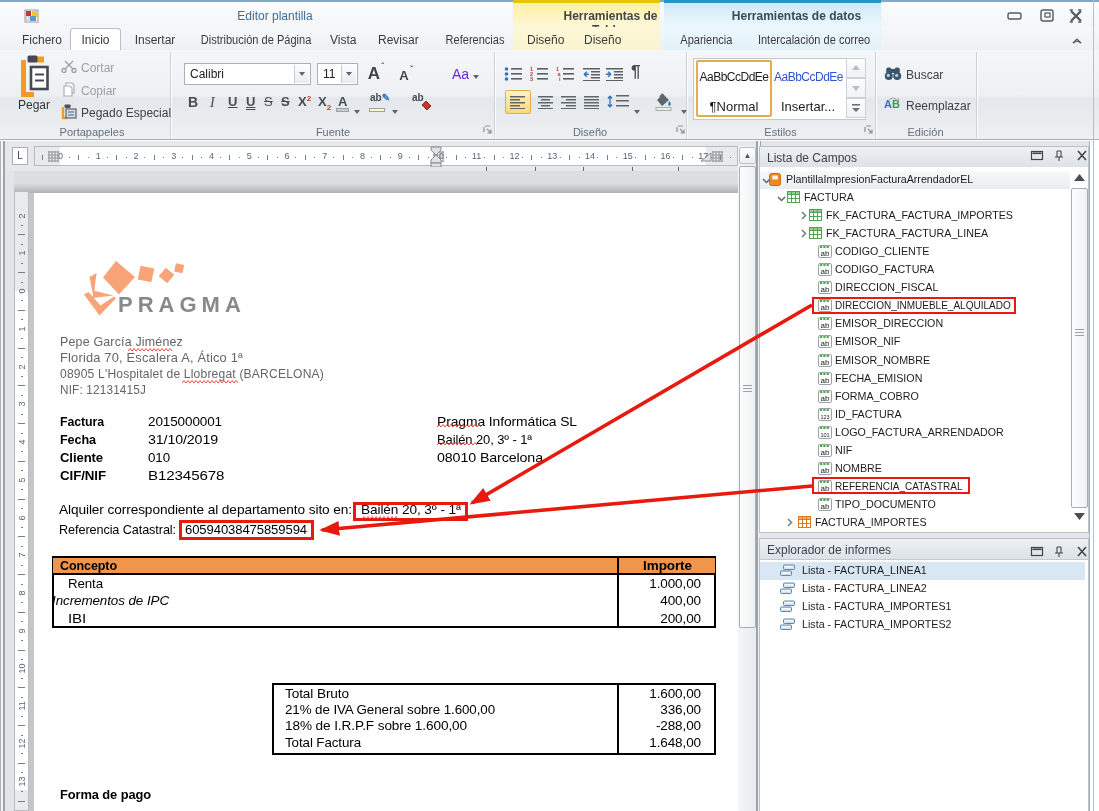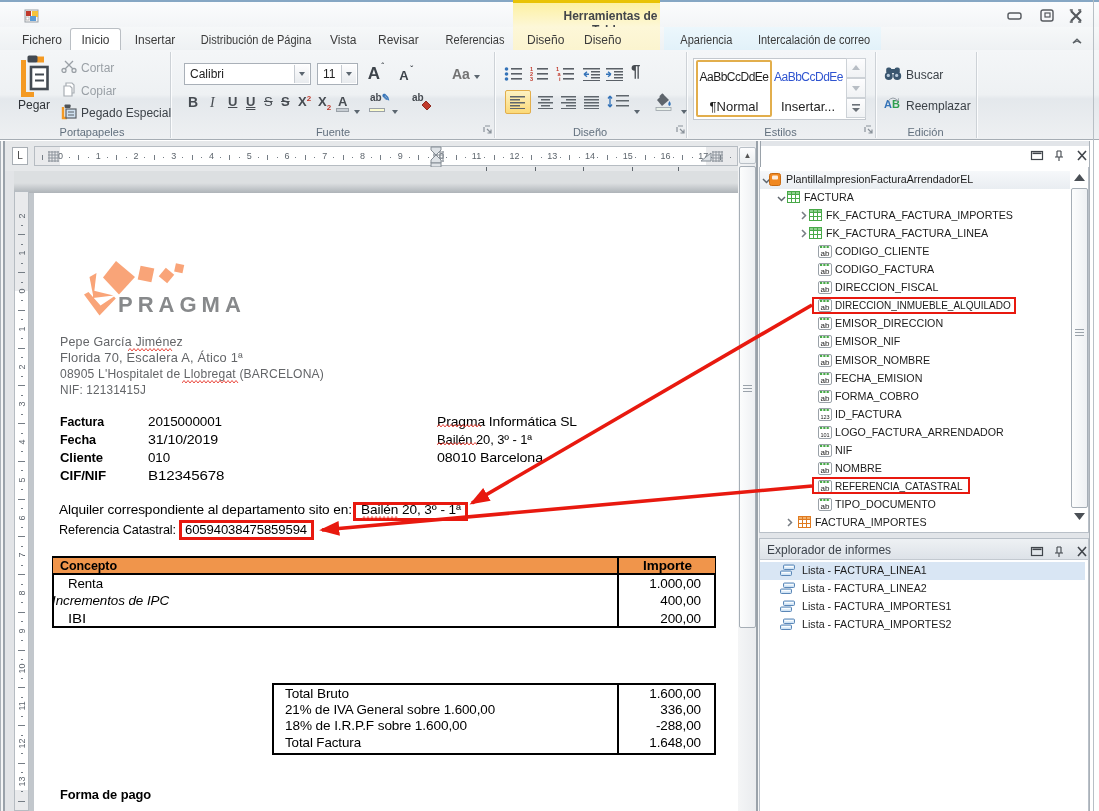--- a/index.html
+++ b/index.html
@@ -64,22 +64,26 @@
 
 <div class="ab topline" style=""></div>
 <div class="ab titlebar" style=""></div>
 <svg class="ab" style="left:24px;top:8px" width="16" height="16">
 <rect x="1" y="2" width="13" height="12" fill="#f6f6f6" stroke="#9aa0a6"></rect>
 <rect x="2" y="3" width="5" height="5" fill="#c0392b"></rect>
 <rect x="8" y="3" width="6" height="6" fill="#f4c23c"></rect>
 <rect x="6" y="8" width="6" height="5" fill="#5b9bd5"></rect>
 <rect x="2" y="9" width="3" height="3" fill="#fff" stroke="#888" stroke-width="0.5"></rect>
 </svg>
+<div class="ab title" style="left:22px;top:9px;width:506px;text-align:center;">Editor plantilla</div>
 <div class="ab ctxhdr ctxy" style="">
       <span>Herramientas de Tablas</span>
+    </div>
+<div class="ab ctxhdr ctxb" style="">
+      <span>Herramientas de datos</span>
     </div>
 <svg class="ab" style="left:1005px;top:9px" width="90" height="14" fill="none" stroke="#55595e" stroke-width="1.4">
 <rect x="3" y="4" width="13" height="6" rx="2"></rect>
 <rect x="36" y="1" width="12" height="11" rx="2"></rect>
       <rect x="40" y="4" width="5" height="4" stroke-width="1.2"></rect>
 <path d="M66 2 L76 12 M76 2 L66 12" stroke-width="2.2"></path>
 <path d="M64.8 1 l3 0 M73.2 1 l3 0 M64.8 13 l3 0 M73.2 13 l3 0" stroke-width="1.6"></path>
 </svg>
 <div class="ab tabrow" style=""></div>
 <div class="ab subyellow" style=""></div>
@@ -146,21 +150,21 @@
 <path d="M2 3 L2 14 L6 14" fill="none" stroke="#f49a23" stroke-width="2.4"></path>
 <rect x="3.6" y="0.5" width="6" height="3.4" rx="0.8" fill="#4d5258"></rect>
 <rect x="5" y="5" width="10" height="9" fill="#cfe0f0" stroke="#5a6067" stroke-width="1.2"></rect>
 <path d="M7 8 L13 8 M7 11 L13 11" stroke="#5a6067" stroke-width="1.2"></path>
 </svg>
 <div class="ab" style="left:81px;top:106px;font-size:12px;color:#3c4248;">Pegado Especial</div>
 <div class="ab combo" style="left:184px;top:63px;width:127px;padding:3px 0 0 5px;">Calibri<div class="combobtn"><span class="caret" style="margin-top:7px"></span></div></div>
 <div class="ab combo" style="left:317px;top:63px;width:41px;padding:3px 0 0 5px;">11<div class="combobtn"><span class="caret" style="margin-top:7px"></span></div></div>
 <div class="ab" style="left:363px;top:64px;width:22px;font-size:17px;font-weight:bold;color:#3e444b;text-align:center;">A<span style="position:absolute;top:-3px;right:1px;font-size:8px;">ˆ</span></div>
 <div class="ab" style="left:395px;top:68px;width:18px;font-size:13px;font-weight:bold;color:#3e444b;text-align:center;">A<span style="position:absolute;top:-4px;right:0px;font-size:8px;">ˇ</span></div>
-<div class="ab" style="left:452px;top:66px;font-size:14px;font-weight:bold;color:#737373;">Aa <span class="caret" style="border-top-color:#5c6670"></span></div>
+<div class="ab" style="left:452px;top:66px;font-size:14px;font-weight:normal;color:#6d28d9;">Aa <span class="caret" style="border-top-color:#5c6670"></span></div>
 <div class="ab" style="left:188px;top:94px;font-size:14px;color:#474c52;"><b>B</b></div>
 <div class="ab" style="left:210px;top:94px;font-size:14px;color:#474c52;"><i style="font-family:&quot;Liberation Serif&quot;,serif">I</i></div>
 <div class="ab" style="left:228px;top:94px;font-size:13px;color:#474c52;"><u><b>U</b></u></div>
 <div class="ab" style="left:246px;top:94px;font-size:13px;color:#474c52;"><span style="text-decoration:underline double"><b>U</b></span></div>
 <div class="ab" style="left:264px;top:94px;font-size:13px;color:#474c52;"><s>S</s></div>
 <div class="ab" style="left:281px;top:94px;font-size:13px;color:#474c52;"><s><b>S</b></s></div>
 <div class="ab" style="left:298px;top:94px;font-size:13px;color:#474c52;"><b>X<sup style="color:#c0392b;font-size:8px">2</sup></b></div>
 <div class="ab" style="left:318px;top:94px;font-size:13px;color:#474c52;"><b>X<sub style="color:#c0392b;font-size:8px">2</sub></b></div>
 <div class="ab" style="left:338px;top:94px;font-size:13px;font-weight:bold;color:#474c52;">A</div>
 <div class="ab" style="left:336px;top:108px;width:13px;height:4px;background:#c7cdd3;border:1px solid #9aa1a8;"></div>
@@ -543,20 +547,23 @@
 <div class="ab doc" style="left:620px;top:701.9px;width:81px;text-align:right;">336,00</div>
 <div class="ab doc" style="left:620px;top:718.3px;width:81px;text-align:right;">-288,00</div>
 <div class="ab doc" style="left:620px;top:734.7px;width:81px;text-align:right;">1.648,00</div>
 <div class="ab doc" style="left:60px;top:787px;font-weight:bold;"><span class="fit" style="transform:scaleX(0.9532)">Forma de pago</span></div>
 <div class="ab panelzone" style=""></div>
 <div class="ab pborder" style=""></div>
 <div class="ab" style="left:1089px;top:141px;width:1px;height:670px;background:#aab1b8;"></div>
 <div class="ab" style="left:1093px;top:0px;width:1px;height:811px;background:#b8bfc5;"></div>
 <div class="ab" style="left:761px;top:141px;width:328px;height:5px;background:#e2e5e9;"></div>
 <div class="ab" style="left:759px;top:533px;width:330px;height:5px;background:#e2e5e9;"></div>
+<div class="ab phdr" style="top:146px;">
+      <span style="position:absolute;left:7px;top:4px">Lista de Campos</span>
+    </div>
 <svg class="ab" style="left:1030px;top:150px" width="60" height="12" fill="none" stroke="#40454b" stroke-width="1.3">
 <rect x="1.5" y="1.5" width="11" height="8" stroke-width="1.2"></rect>
       <rect x="2.5" y="2.5" width="9" height="1.6" fill="#40454b" stroke="none"></rect>
 <path d="M27 1 L31 1 M27 1 L27 7 M31 1 L31 7 M25 7 L33 7 M29 7 L29 11" stroke-width="1.1"></path>
 <path d="M48 1 L56 10 M56 1 L48 10" stroke-width="1.6"></path>
 </svg>
 <div class="ab pbody" style="top:167px;height:366px;"></div>
 <div class="ab" style="left:760px;top:171px;width:310px;height:18px;background:linear-gradient(#f6f8fa,#e9edf1);"></div>
 <svg class="ab" style="left:762px;top:177.0px" width="9" height="7" fill="none" stroke="#5f666d" stroke-width="1.5">
       <path d="M1 2 L4.5 5.5 L8 2"></path>

